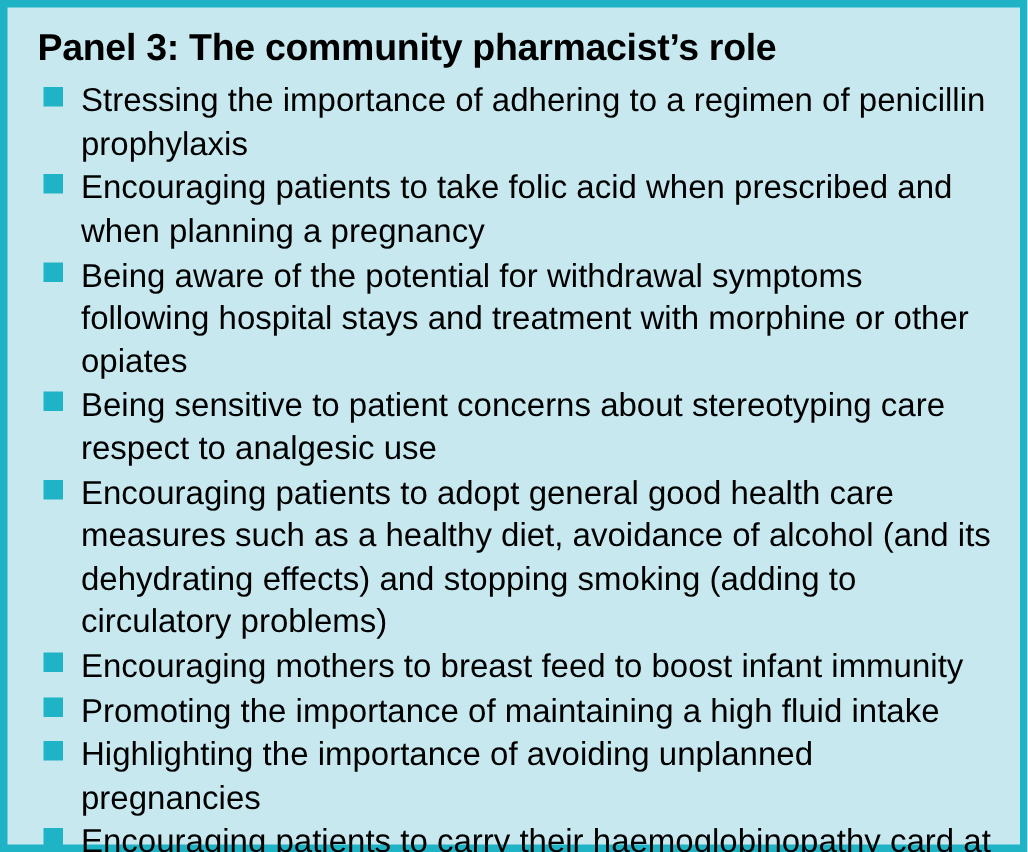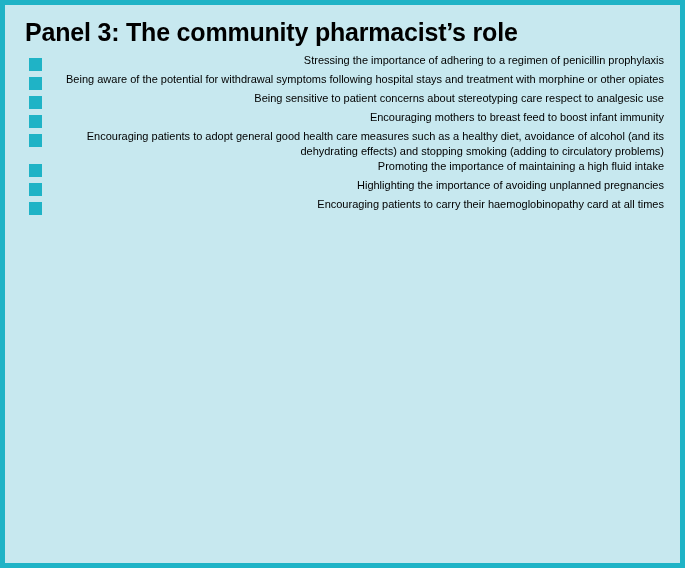--- a/index.html
+++ b/index.html
@@ -40,51 +40,54 @@
   }
   .bullet-marker {
     flex: 0 0 auto;
     width: 13px;
     height: 13px;
     background: #1fb3c6;
     margin: 5px 12px 0 6px;
   }
   .bullet-text {
     flex: 1 1 auto;
-    font-size: 11px;
+    font-size: 22px;
     line-height: 1.30;
     color: #000000;
-    text-align: right;
   }
 </style>
 </head>
 <body>
 
 <div class="panel">
   <h1 class="panel-title">Panel 3: The community pharmacist’s role</h1>
   <ul class="bullet-list">
     <li class="bullet-item">
       <span class="bullet-marker"></span>
       <span class="bullet-text">Stressing the importance of adhering to a regimen of penicillin prophylaxis</span>
     </li>
     <li class="bullet-item">
       <span class="bullet-marker"></span>
+      <span class="bullet-text">Encouraging patients to take folic acid when prescribed and when planning a pregnancy</span>
+    </li>
+    <li class="bullet-item">
+      <span class="bullet-marker"></span>
       <span class="bullet-text">Being aware of the potential for withdrawal symptoms following hospital stays and treatment with morphine or other opiates</span>
     </li>
     <li class="bullet-item">
       <span class="bullet-marker"></span>
       <span class="bullet-text">Being sensitive to patient concerns about stereotyping care respect to analgesic use</span>
     </li>
     <li class="bullet-item">
       <span class="bullet-marker"></span>
-      <span class="bullet-text">Encouraging mothers to breast feed to boost infant immunity</span>
+      <span class="bullet-text">Encouraging patients to adopt general good health care measures such as a healthy diet, avoidance of alcohol (and its dehydrating effects) and stopping smoking (adding to circulatory problems)</span>
     </li>
     <li class="bullet-item">
       <span class="bullet-marker"></span>
-      <span class="bullet-text">Encouraging patients to adopt general good health care measures such as a healthy diet, avoidance of alcohol (and its dehydrating effects) and stopping smoking (adding to circulatory problems)</span>
+      <span class="bullet-text">Encouraging mothers to breast feed to boost infant immunity</span>
     </li>
     <li class="bullet-item">
       <span class="bullet-marker"></span>
       <span class="bullet-text">Promoting the importance of maintaining a high fluid intake</span>
     </li>
     <li class="bullet-item">
       <span class="bullet-marker"></span>
       <span class="bullet-text">Highlighting the importance of avoiding unplanned pregnancies</span>
     </li>
     <li class="bullet-item">

